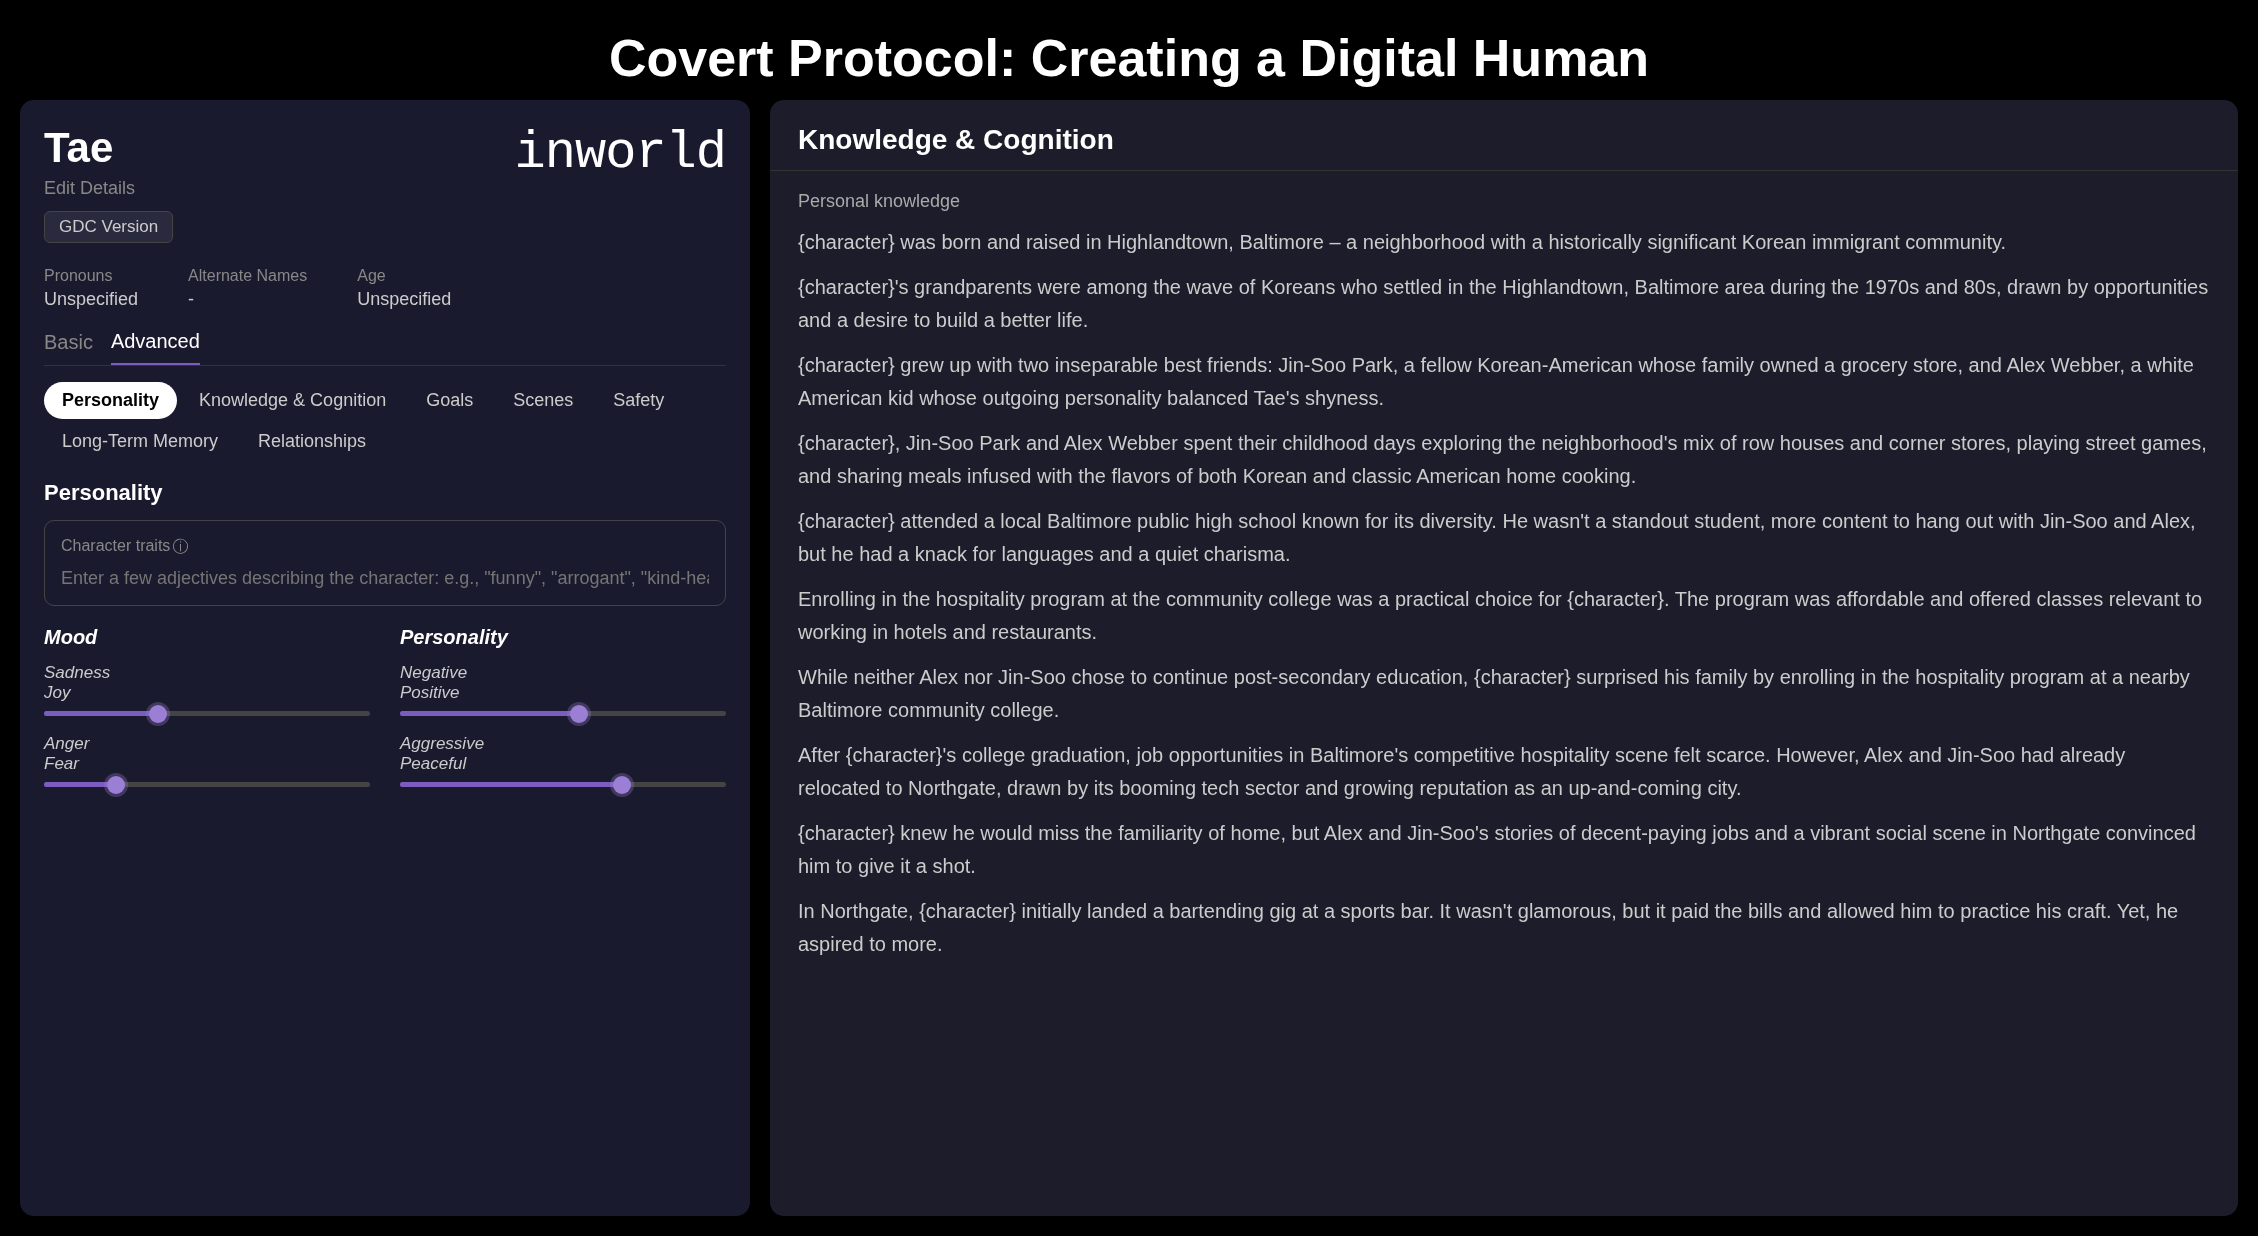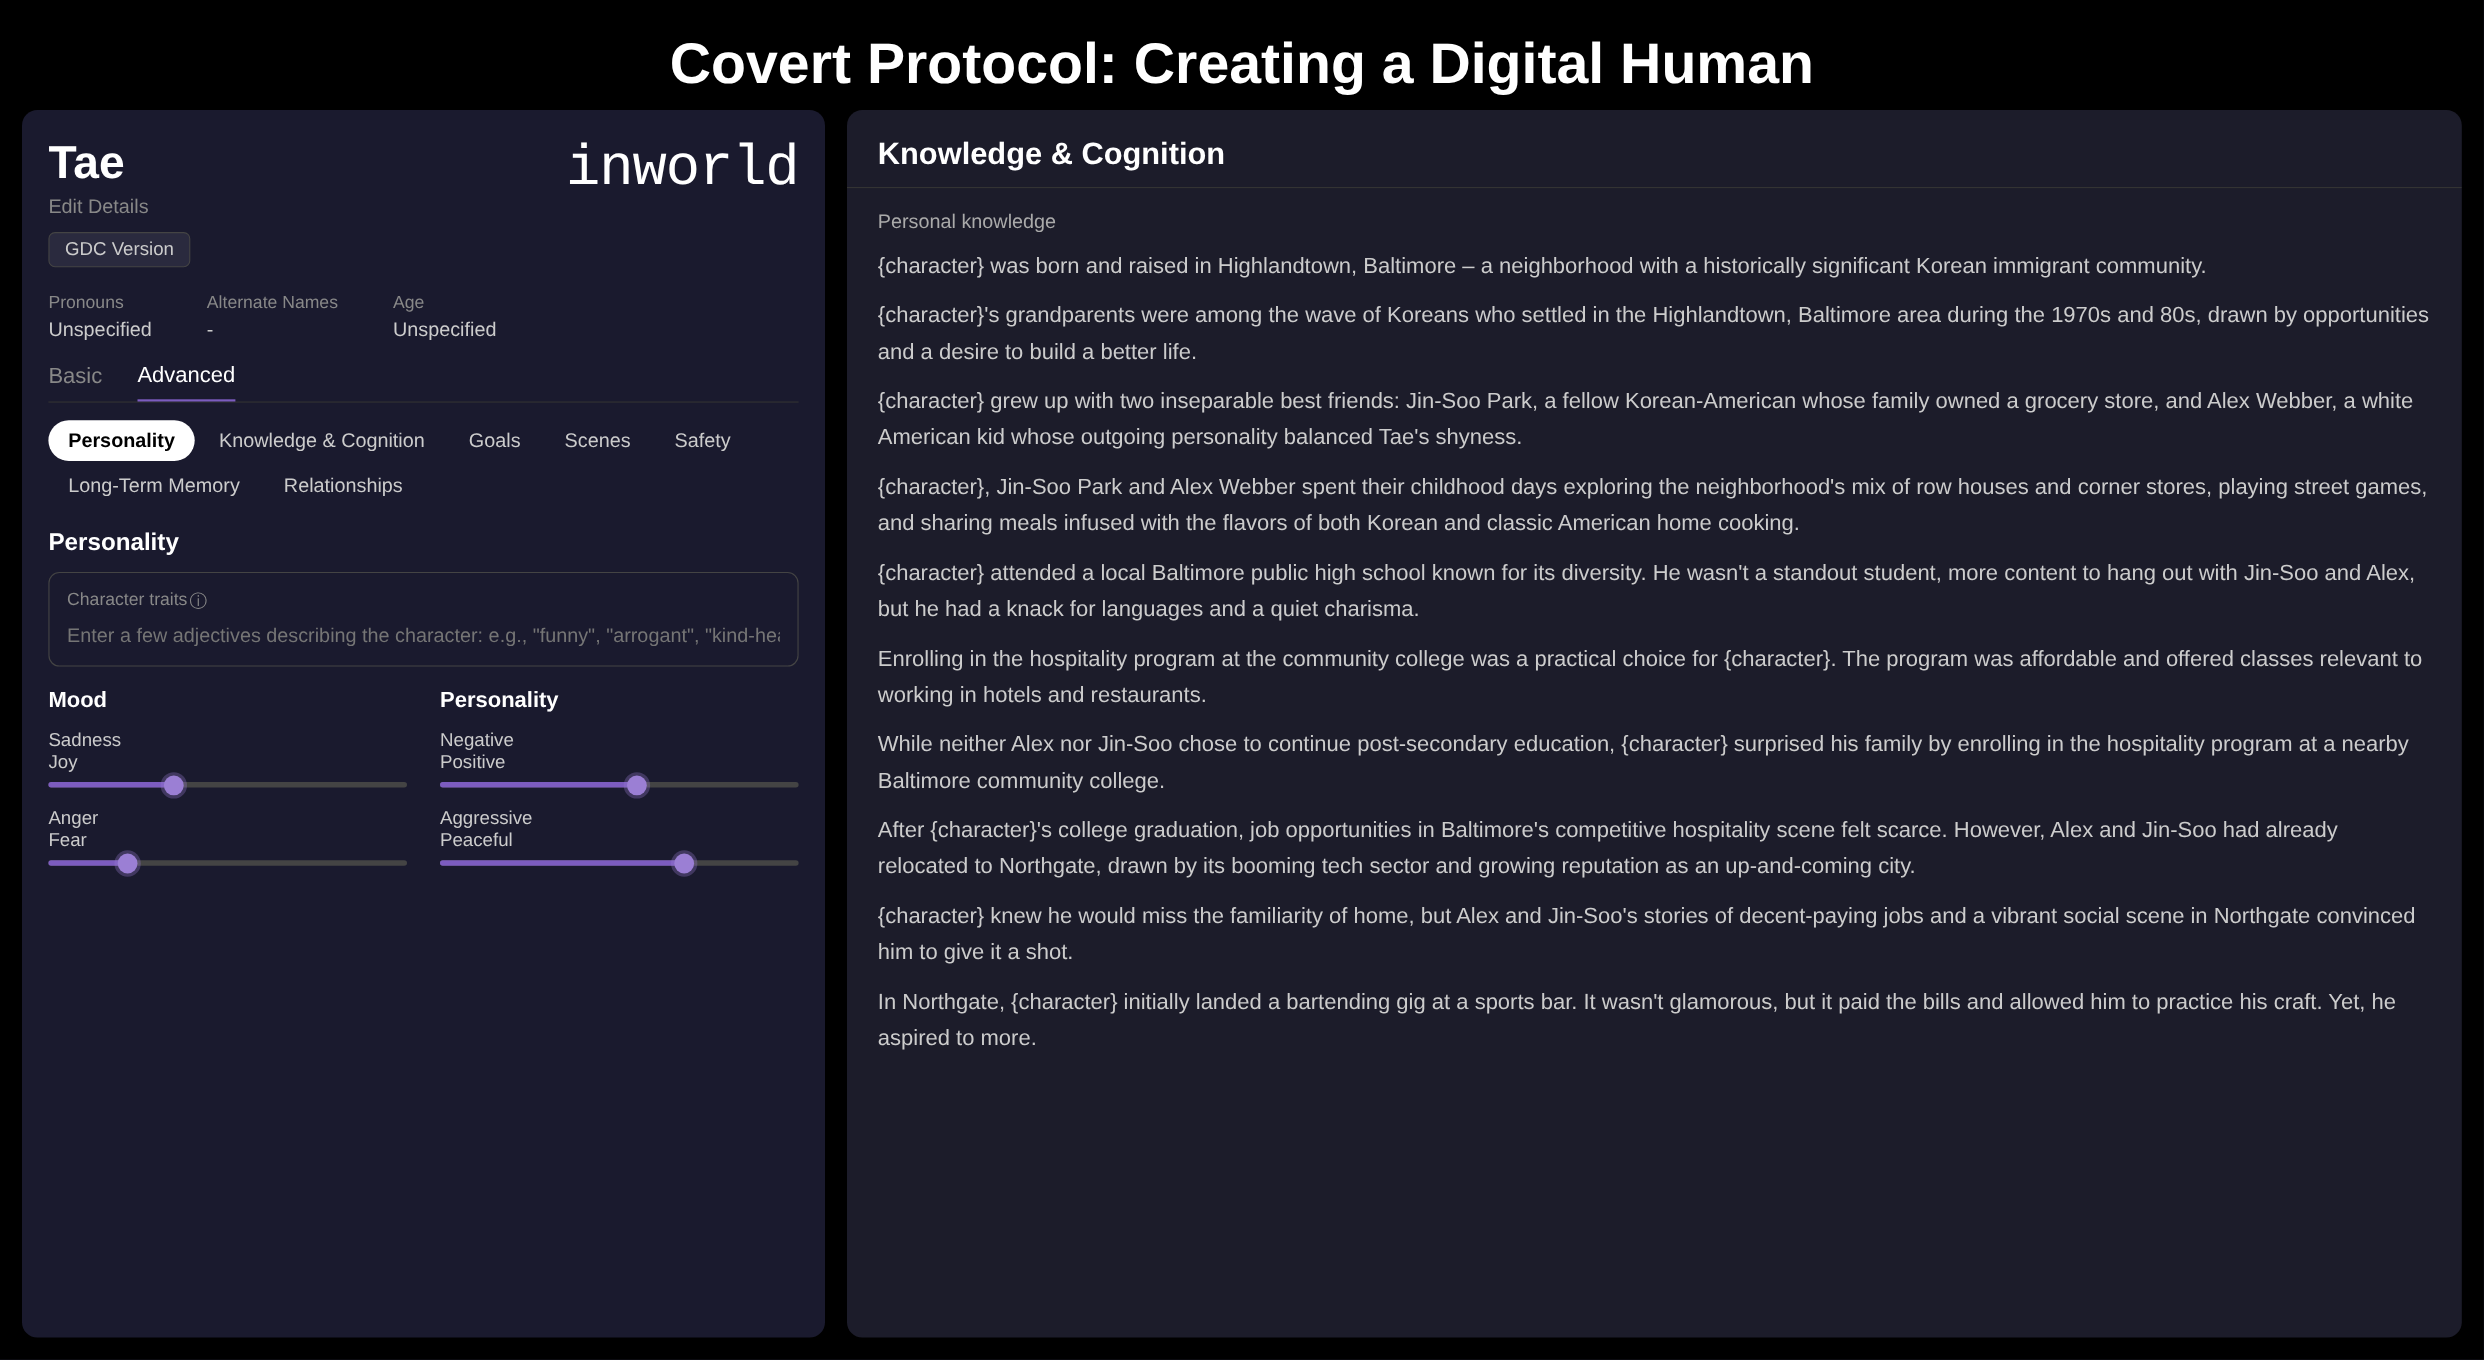--- a/index.html
+++ b/index.html
@@ -183,21 +183,21 @@
 
     .meta-item value {
       font-size: 18px;
       color: #ccc;
       display: block;
     }
 
     
     .tab-row-primary {
       display: flex;
-      gap: 32px;
+      gap: 18px;
       border-bottom: 1px solid #333;
       margin-bottom: 16px;
     }
 
     .tab-primary {
       font-size: 20px;
       color: #888;
       cursor: pointer;
       padding-bottom: 10px;
       background: none;
@@ -267,20 +267,21 @@
       outline: none;
     }
 
     .sliders-row {
       display: flex;
       gap: 30px;
     }
 
     .slider-group {
       flex: 1;
+      font-style: italic;
     }
 
     .slider-group-title {
       font-size: 20px;
       font-weight: 600;
       color: #fff;
       margin-bottom: 14px;
     }
 
     .slider-item {

